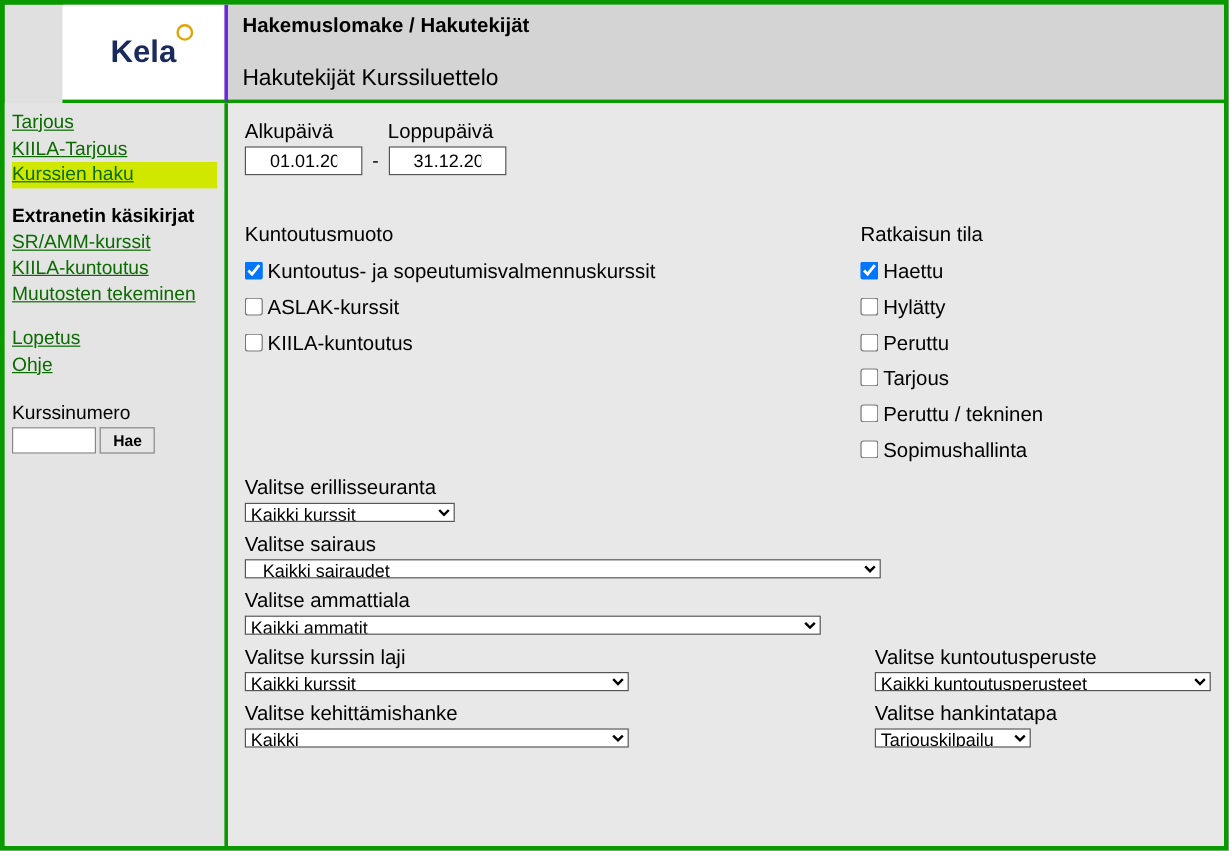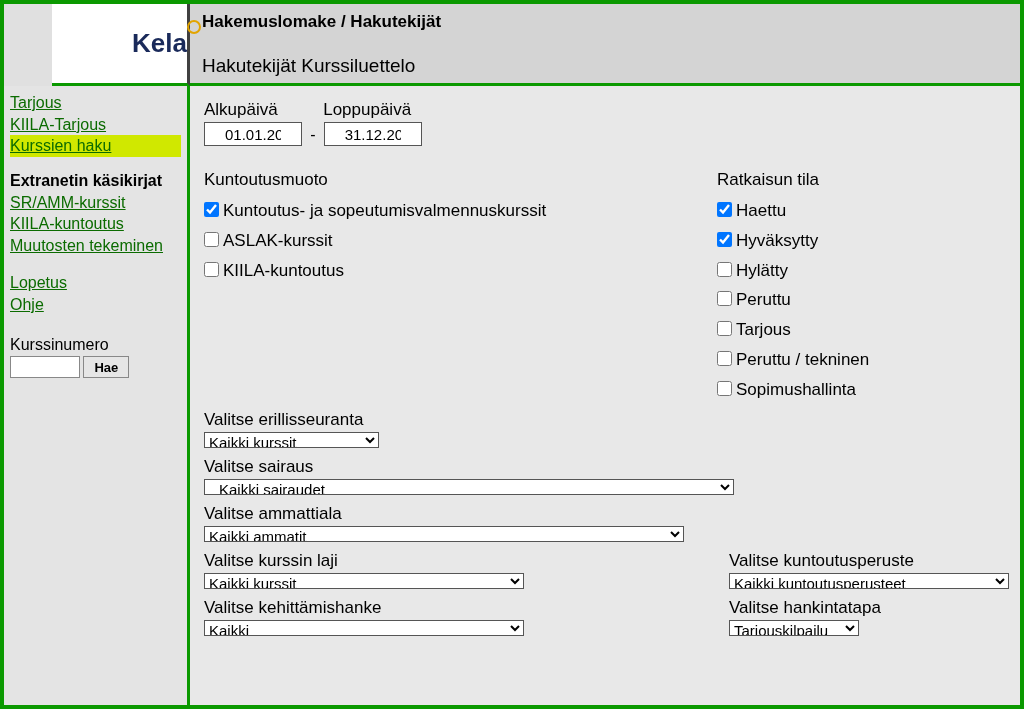--- a/index.html
+++ b/index.html
@@ -14,25 +14,25 @@
 .outer {
   border: 4px solid #0b9900;
   width: 1024px;
   height: 709px;
   display: grid;
   grid-template-columns: 186px 1fr;
   grid-template-rows: 82px 1fr;
 }
 .logo-cell {
   background: #ffffff;
-  border-right: 3px solid #404040;
+  border-right: 3px solid #6d28d9;
   border-bottom: 3px solid #0b9900;
   display: flex;
   align-items: center;
-  justify-content: flex-end;
+  justify-content: center;
   margin-left: 48px;
 }
 .logo-text {
   font-size: 26px;
   font-weight: bold;
   color: #1a2a5a;
   position: relative;
 }
 .logo-text .ring {
   position: absolute;
@@ -101,21 +101,21 @@
   border: 1px solid #888;
   margin-left: -1px;
   cursor: pointer;
   font-weight: bold;
 }
 .main-cell {
   background: #e8e8e8;
   padding: 14px 14px 0 14px;
   overflow: hidden;
 }
-.date-row { margin-bottom: 24px; }
+.date-row { margin-bottom: 40px; }
 .date-col { display: inline-block; vertical-align: top; }
 .date-col.label { width: 115px; font-size: 17px; }
 .date-col.label2 { font-size: 17px; }
 .date-input {
   width: 98px;
   height: 24px;
   border: 1px solid #555;
   background: #fff;
   font-size: 15px;
   padding: 0 20px;
@@ -206,21 +206,20 @@
         <div id="km-list">
             <div class="cb-row"><input type="checkbox" checked="" style=""><span>Kuntoutus- ja sopeutumisvalmennuskurssit</span></div>
             <div class="cb-row"><input type="checkbox" style=""><span>ASLAK-kurssit</span></div>
             <div class="cb-row"><input type="checkbox" style=""><span>KIILA-kuntoutus</span></div>
           </div>
       </div>
       <div>
         <div class="group-label">Ratkaisun tila</div>
         <div id="rt-list">
             <div class="cb-row"><input type="checkbox" checked="" style=""><span>Haettu</span></div>
-            <div class="cb-row"><input type="checkbox" checked="" style=""><span>Hyväksytty</span></div>
             <div class="cb-row"><input type="checkbox" style=""><span>Hylätty</span></div>
             <div class="cb-row"><input type="checkbox" style=""><span>Peruttu</span></div>
             <div class="cb-row"><input type="checkbox" style=""><span>Tarjous</span></div>
             <div class="cb-row"><input type="checkbox" style=""><span>Peruttu / tekninen</span></div>
             <div class="cb-row"><input type="checkbox" style=""><span>Sopimushallinta</span></div>
           </div>
       </div>
     </div>
 
     <div class="form-block">

